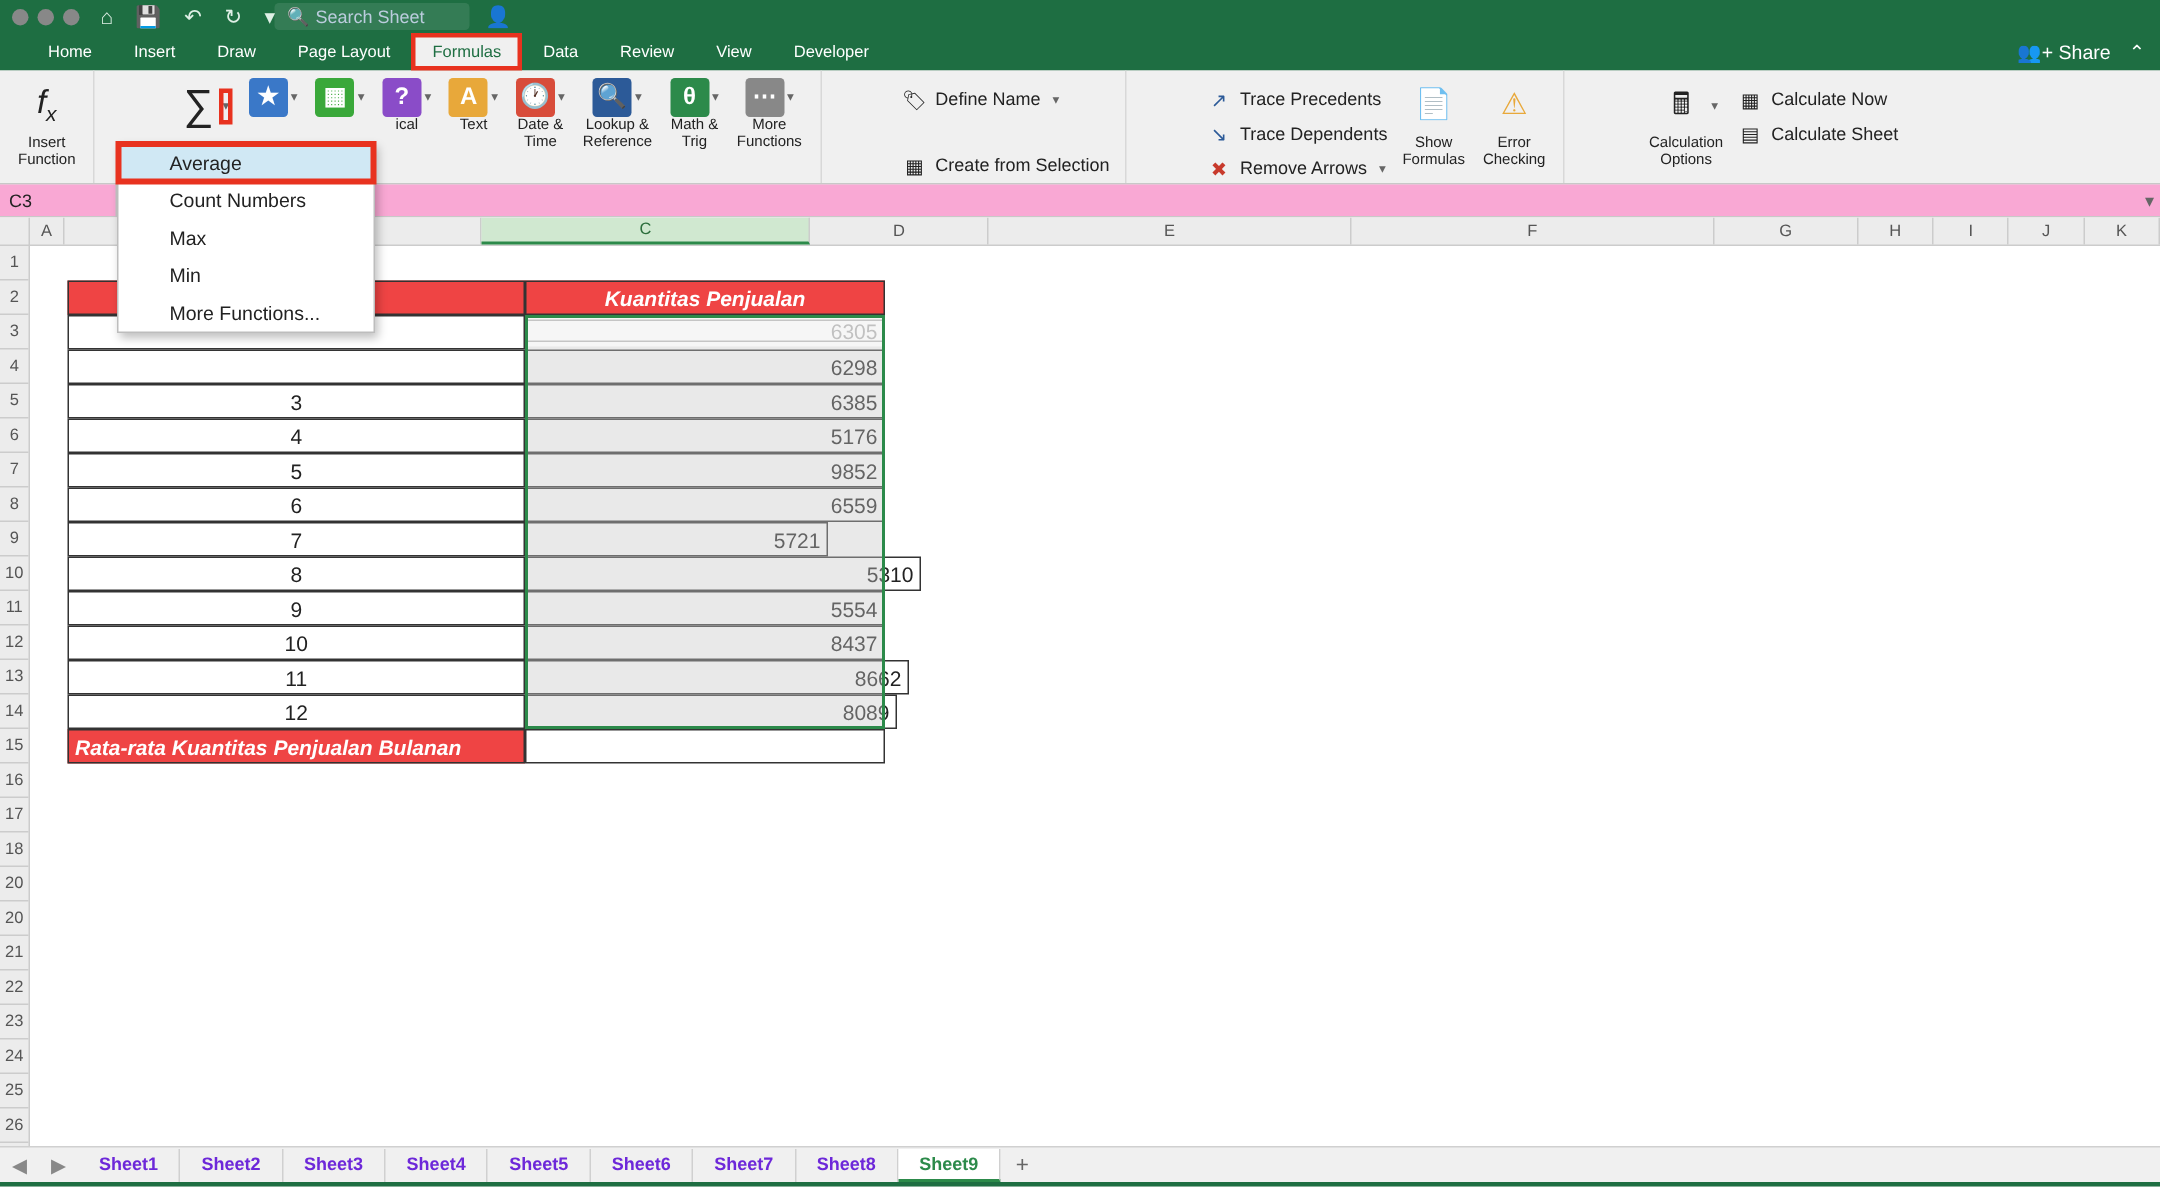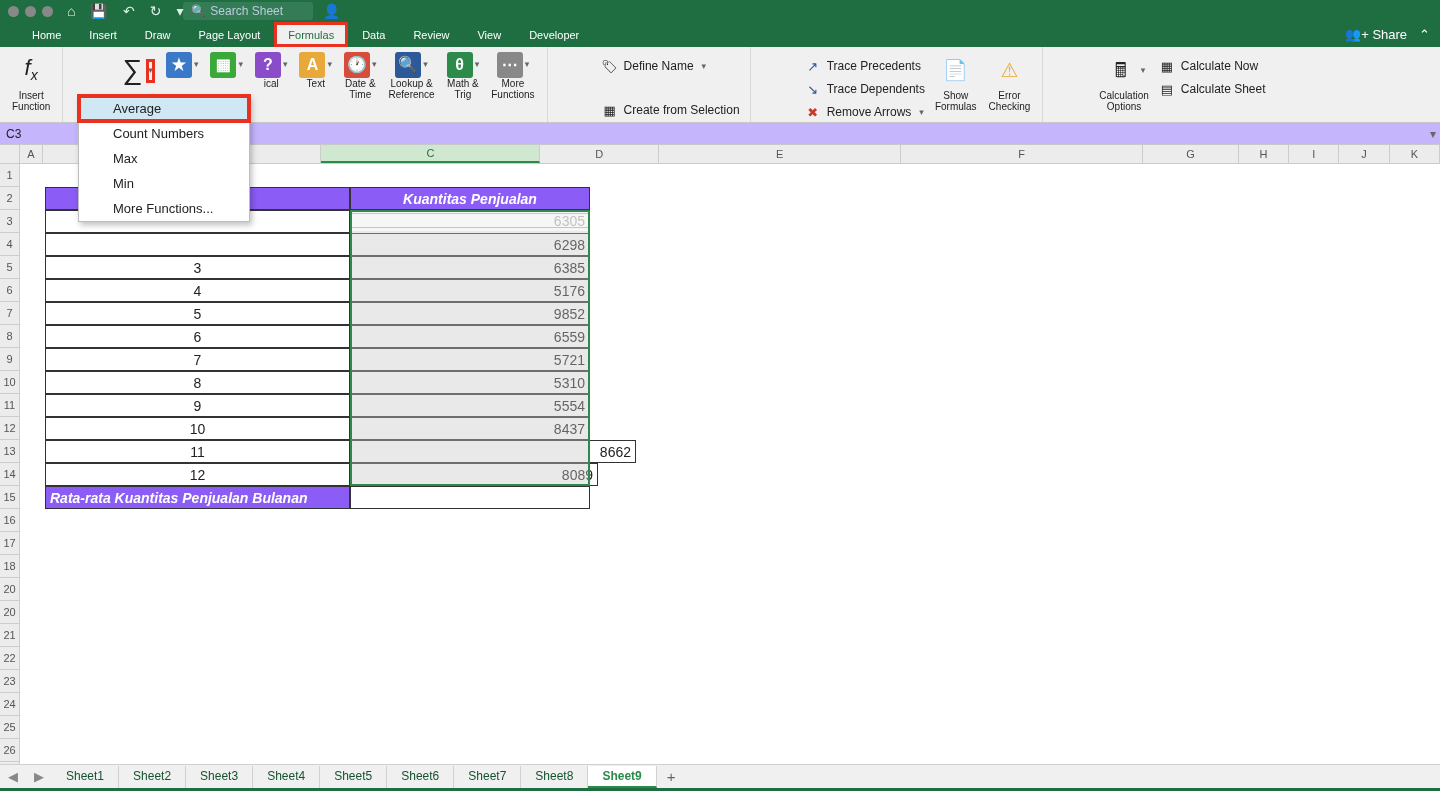--- a/index.html
+++ b/index.html
@@ -40,21 +40,21 @@
 .sq-gray{background:#888;}
 .drop { font-size: 9px; color: #666; margin-left: 2px; }
 .ribbon .stack { display: flex; align-items: center; }
 .mini-btn { display: flex; align-items: center; gap: 6px; font-size: 12px; padding: 2px 4px; cursor: pointer; }
 .mini-btn .mini-icon{width:16px;height:16px;display:inline-flex;align-items:center;justify-content:center;font-size:13px;}
 .vgroup { display: flex; flex-direction: column; gap: 3px; padding-top: 6px; }
 
 .hl-red-small { outline: 3px solid #e8321f; outline-offset: -2px; }
 
 
-.formula-bar { height: 22px; background: #c4b5fd; border-bottom: 1px solid #c8c8c8; display: flex; align-items: stretch; }
+.formula-bar { height: 22px; background: #f9a8d4; border-bottom: 1px solid #c8c8c8; display: flex; align-items: stretch; }
 .name-box { width: 78px; border-right: 1px solid #c8c8c8; display: flex; align-items: center; padding: 0 6px; font-size: 12px; }
 .fx-area { flex: 1; display: flex; align-items: center; padding: 0 6px; position:relative;}
 .fx-area .expand{position:absolute;right:4px;color:#666;}
 
 
 .autosum-menu { position: absolute; left: 78px; top: 95px; width: 172px; background: #fff; border: 1px solid #bdbdbd; box-shadow: 2px 3px 6px rgba(0,0,0,0.25); z-index: 50; }
 .menu-item { padding: 5px 14px 5px 34px; font-size: 13px; cursor: pointer; position: relative; }
 .menu-item.with-icon{padding-left:14px;}
 .menu-item.with-icon .sigma{display:inline-block;width:20px;font-size:15px;}
 .menu-item.hl { background: #d0e8f4; }
@@ -63,30 +63,30 @@
 
 .sheet-area { position: relative; height: 619px; background: #fff; overflow: hidden; }
 .col-headers { height: 19px; display: flex; background: #ececec; border-bottom: 1px solid #ccc; position: absolute; top: 0; left: 20px; right: 0; }
 .col-h { border-right: 1px solid #ccc; font-size: 11px; display: flex; align-items: center; justify-content: center; color: #555; }
 .col-h.sel { background: #d0e8d0; border-bottom: 2px solid #2c8a4a; color:#2c6e3c;}
 .row-headers { width: 20px; position: absolute; top: 19px; left: 0; background: #ececec; border-right: 1px solid #ccc; }
 .row-h { height: 23px; border-bottom: 1px solid #ccc; font-size: 11px; display: flex; align-items: center; justify-content: center; color: #555; }
 .corner { width: 20px; height: 19px; background: #ececec; border-right: 1px solid #ccc; border-bottom: 1px solid #ccc; position: absolute; top: 0; left: 0; }
 .grid { position: absolute; top: 19px; left: 20px; }
 .cell { position: absolute; border-right: 1px solid #e8e8e8; border-bottom: 1px solid #e8e8e8; padding: 2px 4px; font-size: 14px; display: flex; align-items: center; overflow: hidden; }
-.header-cell { background: #8b5cf6; color: #fff; font-weight: bold; justify-content: center; border: 1px solid #333; font-style: italic;}
+.header-cell { background: #ef4444; color: #fff; font-weight: bold; justify-content: center; border: 1px solid #333; font-style: italic;}
 .data-border { border: 1px solid #333; }
 .right { justify-content: flex-end; }
 .center { justify-content: center; }
 .sel-range { position: absolute; border: 2px solid #2c8a4a; pointer-events: none; background: rgba(200,200,200,0.4); }
 
 
 .sheet-nav { height: 24px; background: #f0f0f0; border-top: 1px solid #d0d0d0; display: flex; align-items: center; }
 .sheet-nav .nav-arrow{padding:0 8px;color:#888;font-size:13px;}
-.sheet-tab { padding: 3px 14px; border-right: 1px solid #d0d0d0; font-size: 12px; cursor: pointer; color: #14532d; }
+.sheet-tab { padding: 3px 14px; border-right: 1px solid #d0d0d0; font-size: 12px; cursor: pointer; color: #6d28d9; font-weight: bold; }
 .sheet-tab.active { background: #fff; border-bottom: 2px solid #2c8a4a; color: #2c8a4a; font-weight: 600; }
 .add-sheet { padding: 0 10px; font-size: 15px; color: #666; cursor: pointer; }
 
 
 .status-bar { height: 22px; background: #1e6e42; color: #dff0e6; display: flex; align-items: center; padding: 0 12px; font-size: 12px; gap: 20px; }
 
 </style>
 </head>
 <body>
 
@@ -335,29 +335,29 @@
       <div class="cell data-border right" style="left: 330px; top: 69px; width: 240px; height: 23px;">6298</div>
       <div class="cell data-border center" style="left: 25px; top: 92px; width: 305px; height: 23px;">3</div>
       <div class="cell data-border right" style="left: 330px; top: 92px; width: 240px; height: 23px;">6385</div>
       <div class="cell data-border center" style="left: 25px; top: 115px; width: 305px; height: 23px;">4</div>
       <div class="cell data-border right" style="left: 330px; top: 115px; width: 240px; height: 23px;">5176</div>
       <div class="cell data-border center" style="left: 25px; top: 138px; width: 305px; height: 23px;">5</div>
       <div class="cell data-border right" style="left: 330px; top: 138px; width: 240px; height: 23px;">9852</div>
       <div class="cell data-border center" style="left: 25px; top: 161px; width: 305px; height: 23px;">6</div>
       <div class="cell data-border right" style="left: 330px; top: 161px; width: 240px; height: 23px;">6559</div>
       <div class="cell data-border center" style="left: 25px; top: 184px; width: 305px; height: 23px;">7</div>
-      <div class="cell data-border right" style="left: 330px; top: 184px; width: 240px; height: 23px;">5721</div>
+      <div class="cell data-border right" style="left: 330px; top: 184px; width: 202px; height: 23px;">5721</div>
       <div class="cell data-border center" style="left: 25px; top: 207px; width: 305px; height: 23px;">8</div>
-      <div class="cell data-border right" style="left: 330px; top: 207px; width: 240px; height: 23px;">5310</div>
+      <div class="cell data-border right" style="left: 330px; top: 207px; width: 264px; height: 23px;">5310</div>
       <div class="cell data-border center" style="left: 25px; top: 230px; width: 305px; height: 23px;">9</div>
       <div class="cell data-border right" style="left: 330px; top: 230px; width: 240px; height: 23px;">5554</div>
       <div class="cell data-border center" style="left: 25px; top: 253px; width: 305px; height: 23px;">10</div>
       <div class="cell data-border right" style="left: 330px; top: 253px; width: 240px; height: 23px;">8437</div>
       <div class="cell data-border center" style="left: 25px; top: 276px; width: 305px; height: 23px;">11</div>
-      <div class="cell data-border right" style="left: 330px; top: 276px; width: 286px; height: 23px;">8662</div>
+      <div class="cell data-border right" style="left: 330px; top: 276px; width: 256px; height: 23px;">8662</div>
       <div class="cell data-border center" style="left: 25px; top: 299px; width: 305px; height: 23px;">12</div>
       <div class="cell data-border right" style="left: 330px; top: 299px; width: 248px; height: 23px;">8089</div>
       <div class="cell header-cell" style="left: 25px; top: 322px; width: 305px; height: 23px; justify-content: flex-start; font-style: italic;">Rata-rata Kuantitas Penjualan Bulanan</div>
       <div class="cell data-border" style="left: 330px; top: 322px; width: 240px; height: 23px;"></div>
       <div class="sel-range" style="left: 330px; top: 46px; width: 240px; height: 276px;"></div>
       <div style="position: absolute; left: 332px; top: 48px; width: 236px; height: 19px; background: rgba(255, 255, 255, 0.6);"></div>
     </div>
 </div>
 
 <div class="sheet-nav">

